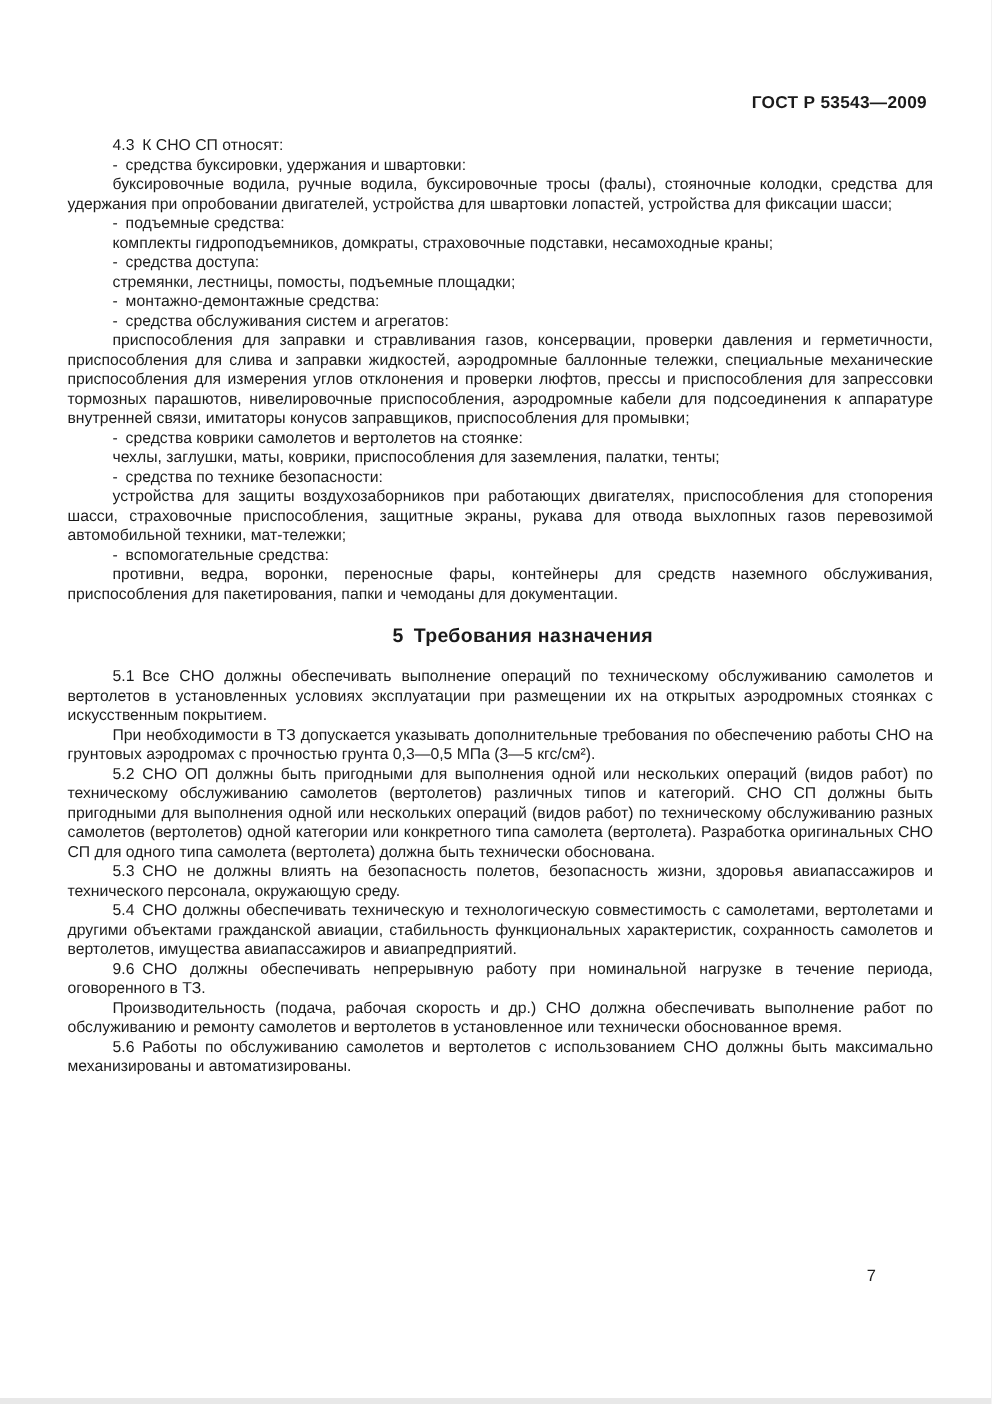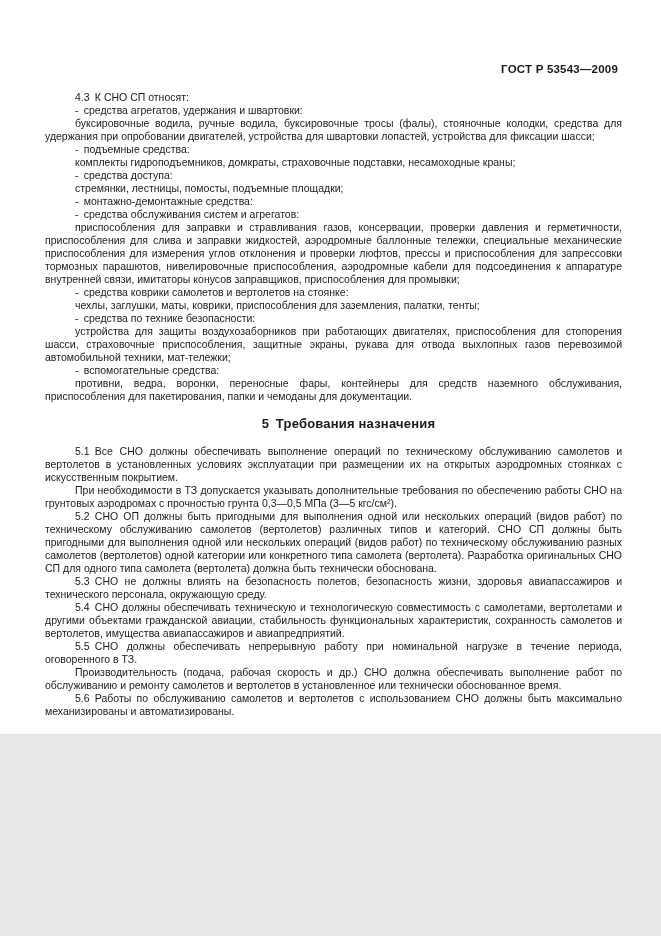--- a/index.html
+++ b/index.html
@@ -1,19 +1,19 @@
 <!DOCTYPE html>
 <html lang="ru"><head>
 <meta charset="utf-8">
 <style>
   html, body { margin: 0; padding: 0; background: #e8e8e8; }
   .page {
     position: relative;
     width: 661px;
-    height: 734px;
+    height: 932px;
     margin: 0 auto;
     background: #ffffff;
     font-family: "Liberation Sans", sans-serif;
     color: #1b1b1b;
     overflow: hidden;
   }
   .doc-header {
     position: absolute;
     top: 62px;
     left: 45px;
@@ -57,21 +57,21 @@
   }
 </style>
 </head>
 <body>
 
 <div class="page">
   <div class="doc-header">ГОСТ Р 53543—2009</div>
 
   <div class="doc-body">
     <p class="para">4.3 К СНО СП относят:</p>
-    <p class="list">- средства агрегатов, удержания и швартовки:</p>
+    <p class="list">- средства буксировки, удержания и швартовки:</p>
     <p class="para">буксировочные водила, ручные водила, буксировочные тросы (фалы), стояночные колодки, средства для удержания при опробовании двигателей, устройства для швартовки лопастей, устройства для фиксации шасси;</p>
     <p class="list">- подъемные средства:</p>
     <p class="para">комплекты гидроподъемников, домкраты, страховочные подставки, несамоходные краны;</p>
     <p class="list">- средства доступа:</p>
     <p class="para">стремянки, лестницы, помосты, подъемные площадки;</p>
     <p class="list">- монтажно-демонтажные средства:</p>
     <p class="list">- средства обслуживания систем и агрегатов:</p>
     <p class="para">приспособления для заправки и стравливания газов, консервации, проверки давления и герметичности, приспособления для слива и заправки жидкостей, аэродромные баллонные тележки, специальные механические приспособления для измерения углов отклонения и проверки люфтов, прессы и приспособления для запрессовки тормозных парашютов, нивелировочные приспособления, аэродромные кабели для подсоединения к аппаратуре внутренней связи, имитаторы конусов заправщиков, приспособления для промывки;</p>
     <p class="list">- средства коврики самолетов и вертолетов на стоянке:</p>
     <p class="para">чехлы, заглушки, маты, коврики, приспособления для заземления, палатки, тенты;</p>
@@ -80,19 +80,19 @@
     <p class="list">- вспомогательные средства:</p>
     <p class="para">противни, ведра, воронки, переносные фары, контейнеры для средств наземного обслуживания, приспособления для пакетирования, папки и чемоданы для документации.</p>
 
     <p class="h2">5 Требования назначения</p>
 
     <p class="para">5.1 Все СНО должны обеспечивать выполнение операций по техническому обслуживанию самолетов и вертолетов в установленных условиях эксплуатации при размещении их на открытых аэродромных стоянках с искусственным покрытием.</p>
     <p class="para">При необходимости в ТЗ допускается указывать дополнительные требования по обеспечению работы СНО на грунтовых аэродромах с прочностью грунта 0,3—0,5 МПа (3—5 кгс/см²).</p>
     <p class="para">5.2 СНО ОП должны быть пригодными для выполнения одной или нескольких операций (видов работ) по техническому обслуживанию самолетов (вертолетов) различных типов и категорий. СНО СП должны быть пригодными для выполнения одной или нескольких операций (видов работ) по техническому обслуживанию разных самолетов (вертолетов) одной категории или конкретного типа самолета (вертолета). Разработка оригинальных СНО СП для одного типа самолета (вертолета) должна быть технически обоснована.</p>
     <p class="para">5.3 СНО не должны влиять на безопасность полетов, безопасность жизни, здоровья авиапассажиров и технического персонала, окружающую среду.</p>
     <p class="para">5.4 СНО должны обеспечивать техническую и технологическую совместимость с самолетами, вертолетами и другими объектами гражданской авиации, стабильность функциональных характеристик, сохранность самолетов и вертолетов, имущества авиапассажиров и авиапредприятий.</p>
-    <p class="para">5.5 СНО должны обеспечивать непрерывную работу при номинальной нагрузке в течение периода, оговоренного в ТЗ.</p>
+    <p class="para">9.6 СНО должны обеспечивать непрерывную работу при номинальной нагрузке в течение периода, оговоренного в ТЗ.</p>
     <p class="para">Производительность (подача, рабочая скорость и др.) СНО должна обеспечивать выполнение работ по обслуживанию и ремонту самолетов и вертолетов в установленное или технически обоснованное время.</p>
     <p class="para">5.6 Работы по обслуживанию самолетов и вертолетов с использованием СНО должны быть максимально механизированы и автоматизированы.</p>
   </div>
 
   <div class="page-number">7</div>
 </div>
 
 </body></html>

